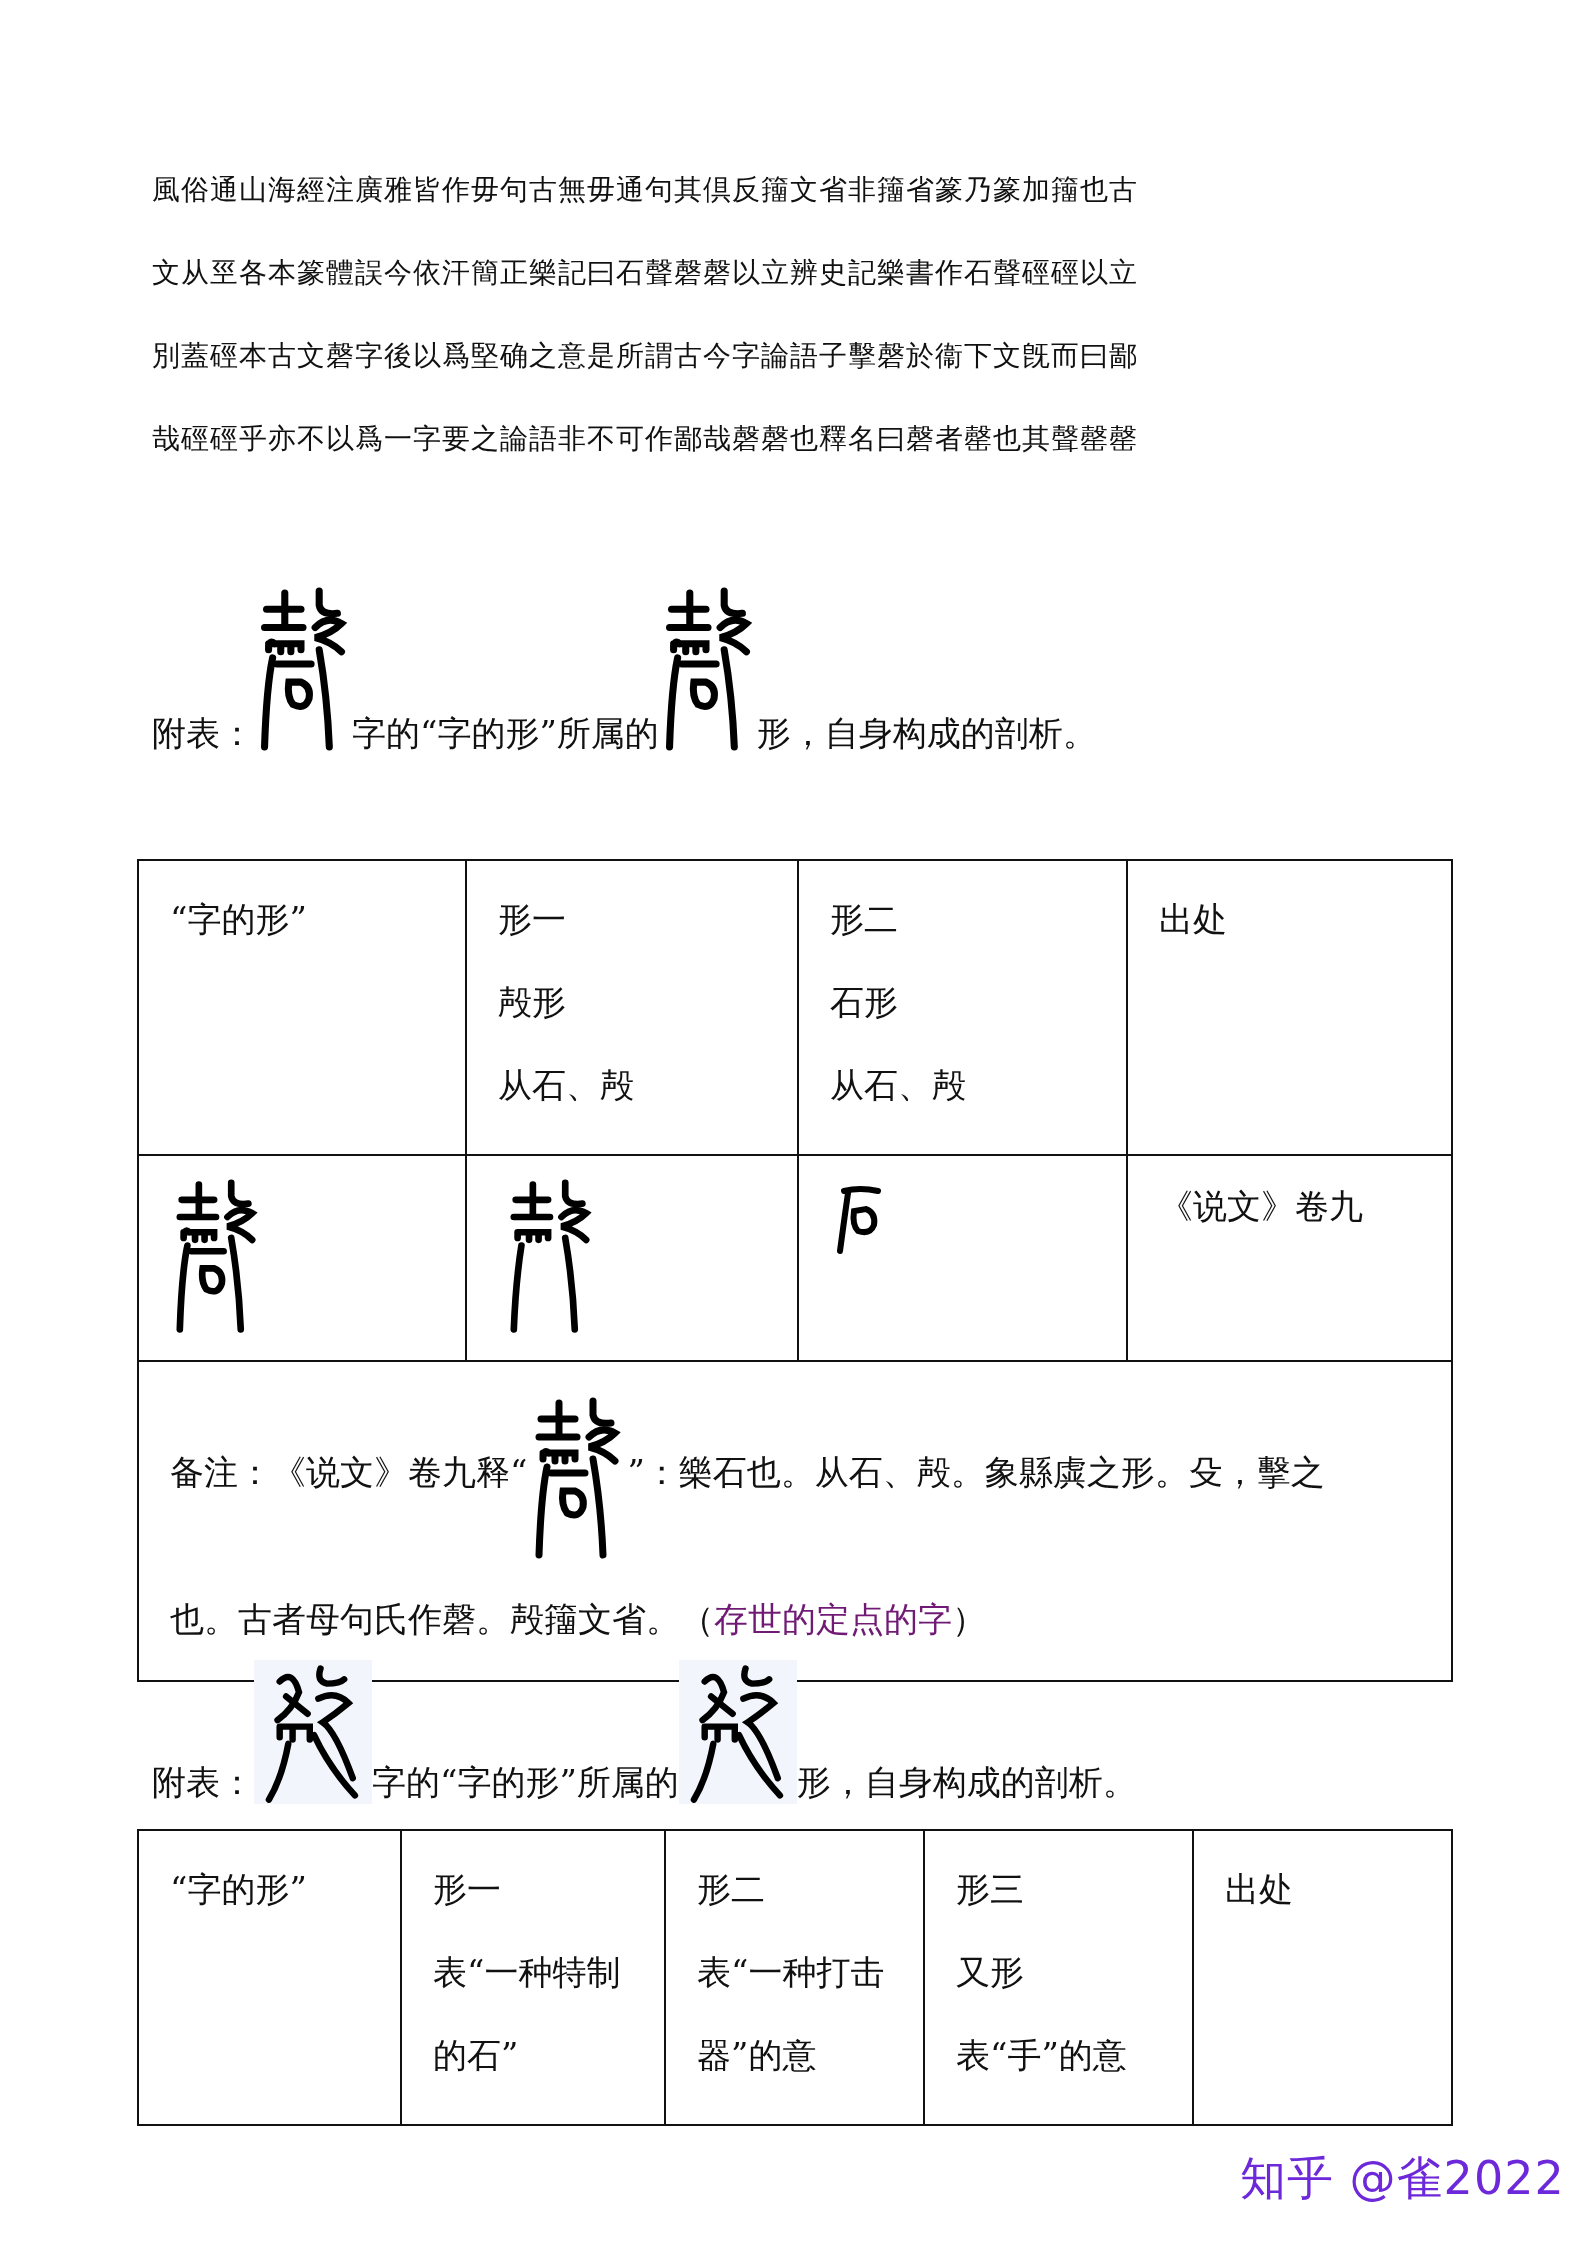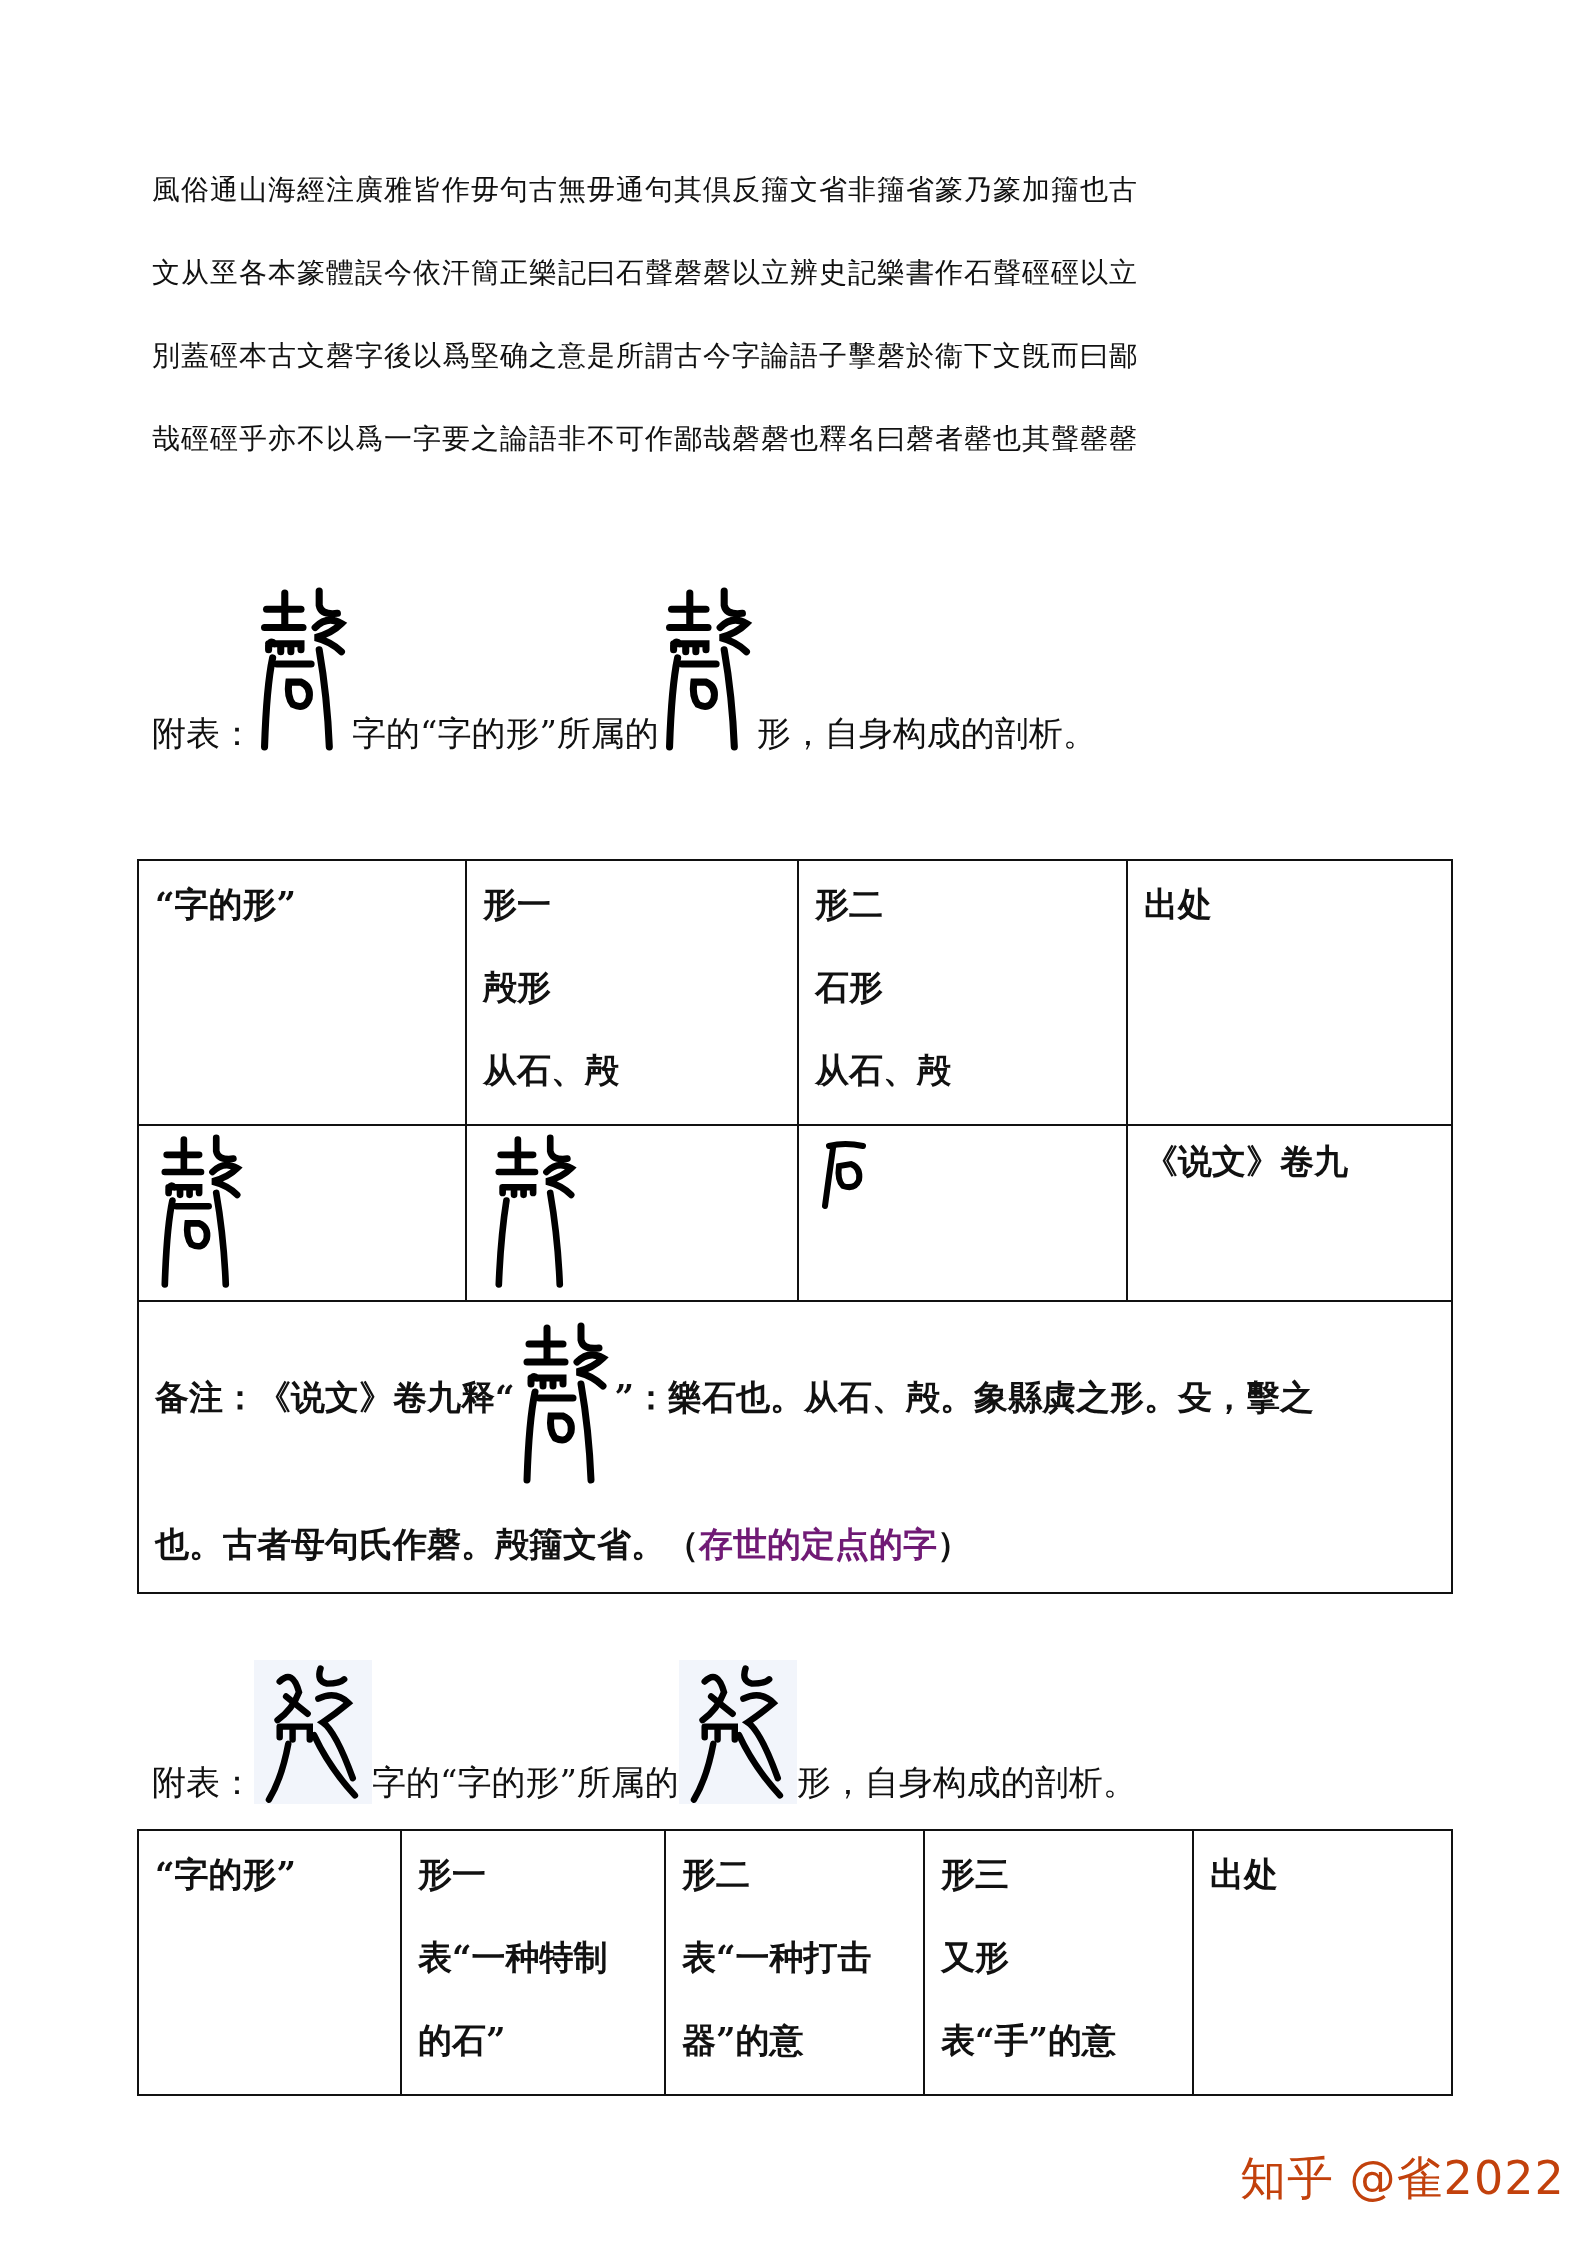--- a/index.html
+++ b/index.html
@@ -21,30 +21,30 @@
   .caption .txt { line-height: 40px; padding-bottom: 2px; }
   .seal { display: inline-block; position: relative; }
   .seal svg { display: block; }
   .seal.bg { background: #f2f5fb; }
 
   table.grid {
     position: absolute; border-collapse: collapse; table-layout: fixed;
     font-size: 34px;
   }
   table.grid td {
-    border: 2px solid #111; vertical-align: top; padding: 0; font-weight: bold;
+    border: 2px solid #111; vertical-align: top; padding: 15px;
   }
   .cell-lines { padding: 14px 16px 0 16px; }
   .cell-line { height: 83px; line-height: 58px; white-space: nowrap; }
   .note-cell { position: relative; }
   .red { color: #701a75; }
   .watermark {
     position: absolute; left: 1240px; top: 2148px;
     font-family: "DejaVu Sans", "Liberation Sans", sans-serif;
-    font-size: 46px; color: #c2410c; white-space: nowrap; letter-spacing: 1px;
+    font-size: 46px; color: #6d28d9; white-space: nowrap; letter-spacing: 1px;
   }
 </style>
 </head>
 <body>
 
 <svg width="0" height="0" style="position:absolute">
   <defs>
 
     <g id="g-qing" fill="none" stroke="#000" stroke-linecap="round" stroke-width="7">
       <path d="M28 8 L28 40"></path>

